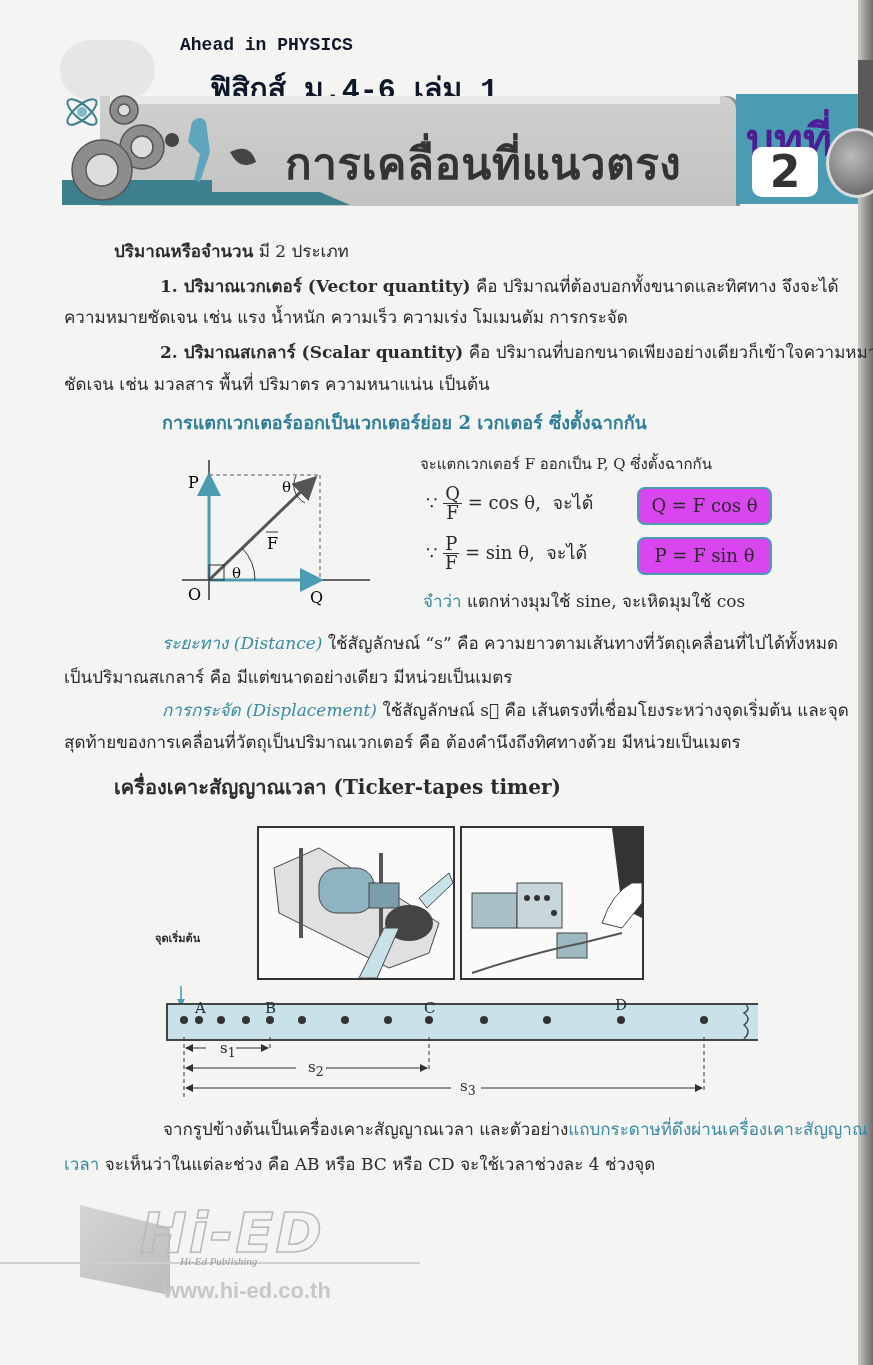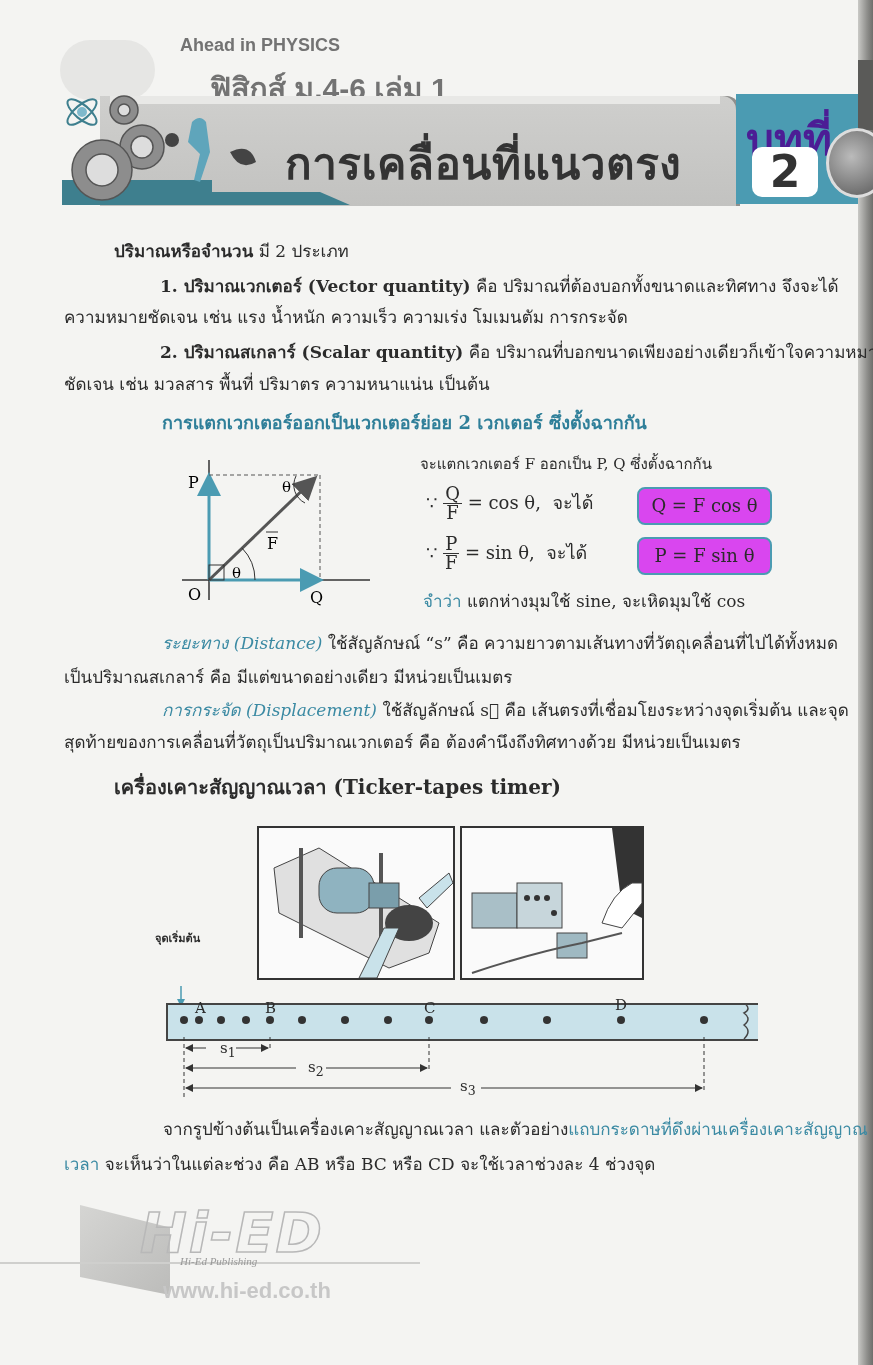--- a/index.html
+++ b/index.html
@@ -7,21 +7,21 @@
     width:873px; height:1365px; overflow:hidden; position:relative;
     background:#f2f2f0;
     font-family:"DejaVu Serif","Liberation Serif",serif;
     color:#2b2b2b;
   }
   .page { position:absolute; left:0; top:0; width:858px; height:1365px; background:#f4f4f2; }
   .spine { position:absolute; right:0; top:0; width:15px; height:1365px; background:linear-gradient(90deg,#c9c9c6,#8f8f8c 60%,#6e6e6b); }
   .spine-tab { position:absolute; right:0; top:60px; width:15px; height:70px; background:#5a5a58; }
 
   
-  .ghost { position:absolute; color:#737373; font-family:Liberation Sans, sans-serif; font-weight:bold; }
+  .ghost { position:absolute; color:#0f172a; font-family:Liberation Mono, monospace; font-weight:bold; }
   .ghost-1 { left:180px; top:35px; font-size:18px; }
   .ghost-2 { left:210px; top:65px; font-size:30px; }
   .ghost-blob { position:absolute; left:60px; top:40px; width:95px; height:60px; background:#e6e6e4; border-radius:30px; }
 
   
   .banner-bar { position:absolute; left:100px; top:96px; width:640px; height:110px; background:linear-gradient(180deg,#cfcfcd,#c2c2c0); border-radius:0 14px 0 0; box-shadow:inset -4px 0 0 #8f8f8d; }
   .banner-bar-inner { position:absolute; left:110px; top:96px; width:610px; height:8px; background:#e8e8e6; }
   .banner-teal { position:absolute; left:62px; top:180px; width:150px; height:25px; background:#3e7f8e; }
   .banner-teal2 { position:absolute; left:200px; top:192px; width:150px; height:13px; background:#3e7f8e; clip-path:polygon(0 0,80% 0,100% 100%,0 100%); }
   .chapter-title { position:absolute; left:285px; top:128px; font-family:"DejaVu Sans","Liberation Sans",sans-serif; font-weight:bold; font-size:44px; color:#333; letter-spacing:0.5px; }

